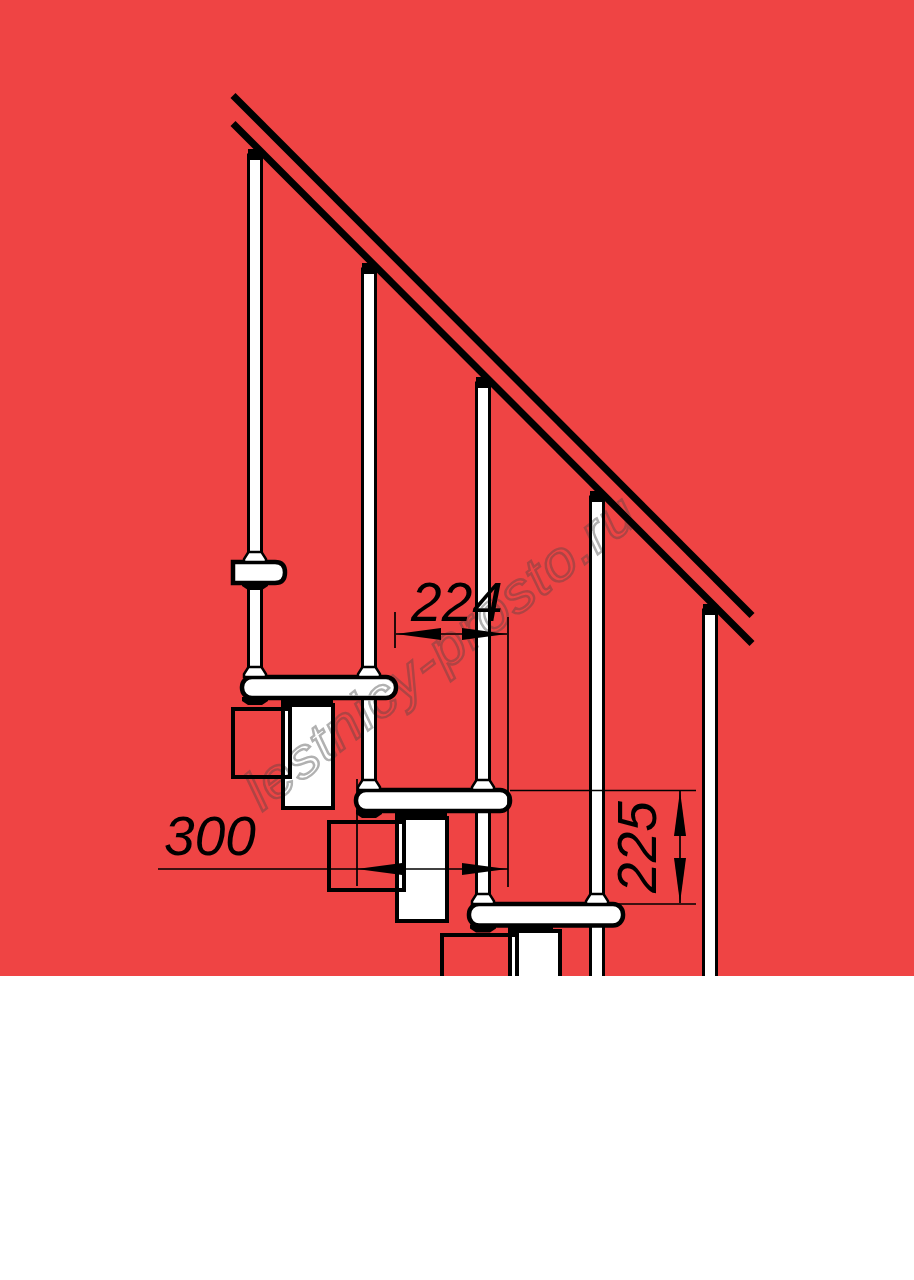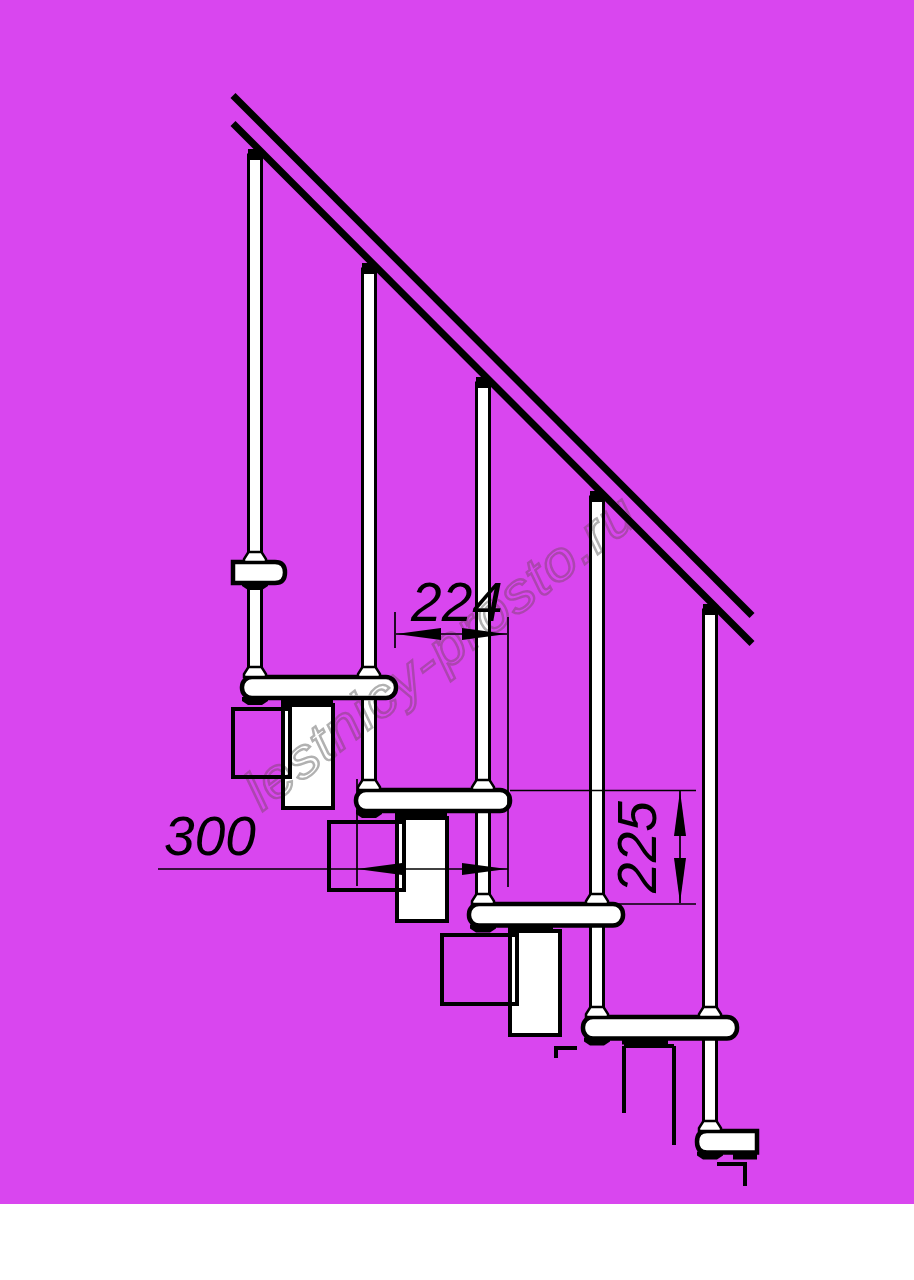--- a/index.html
+++ b/index.html
@@ -4,22 +4,22 @@
 <style>
   html, body {
     margin: 0;
     padding: 0;
     background: #ffffff;
     font-family: "Liberation Sans", sans-serif;
   }
   .page {
     position: relative;
     width: 914px;
-    height: 1204px;
-    background: #d946ef;
+    height: 976px;
+    background: #ef4444;
     overflow: hidden;
   }
   svg { display: block; }
   .ink { stroke: #000000; fill: none; }
   .thick { stroke-width: 7; stroke-linecap: butt; }
   .outline { stroke-width: 4; }
   .outline45 { stroke-width: 4.5; }
   .rodline { stroke-width: 3; }
   .collarline { stroke-width: 2.5; }
   .whitefill { fill: #ffffff; }

